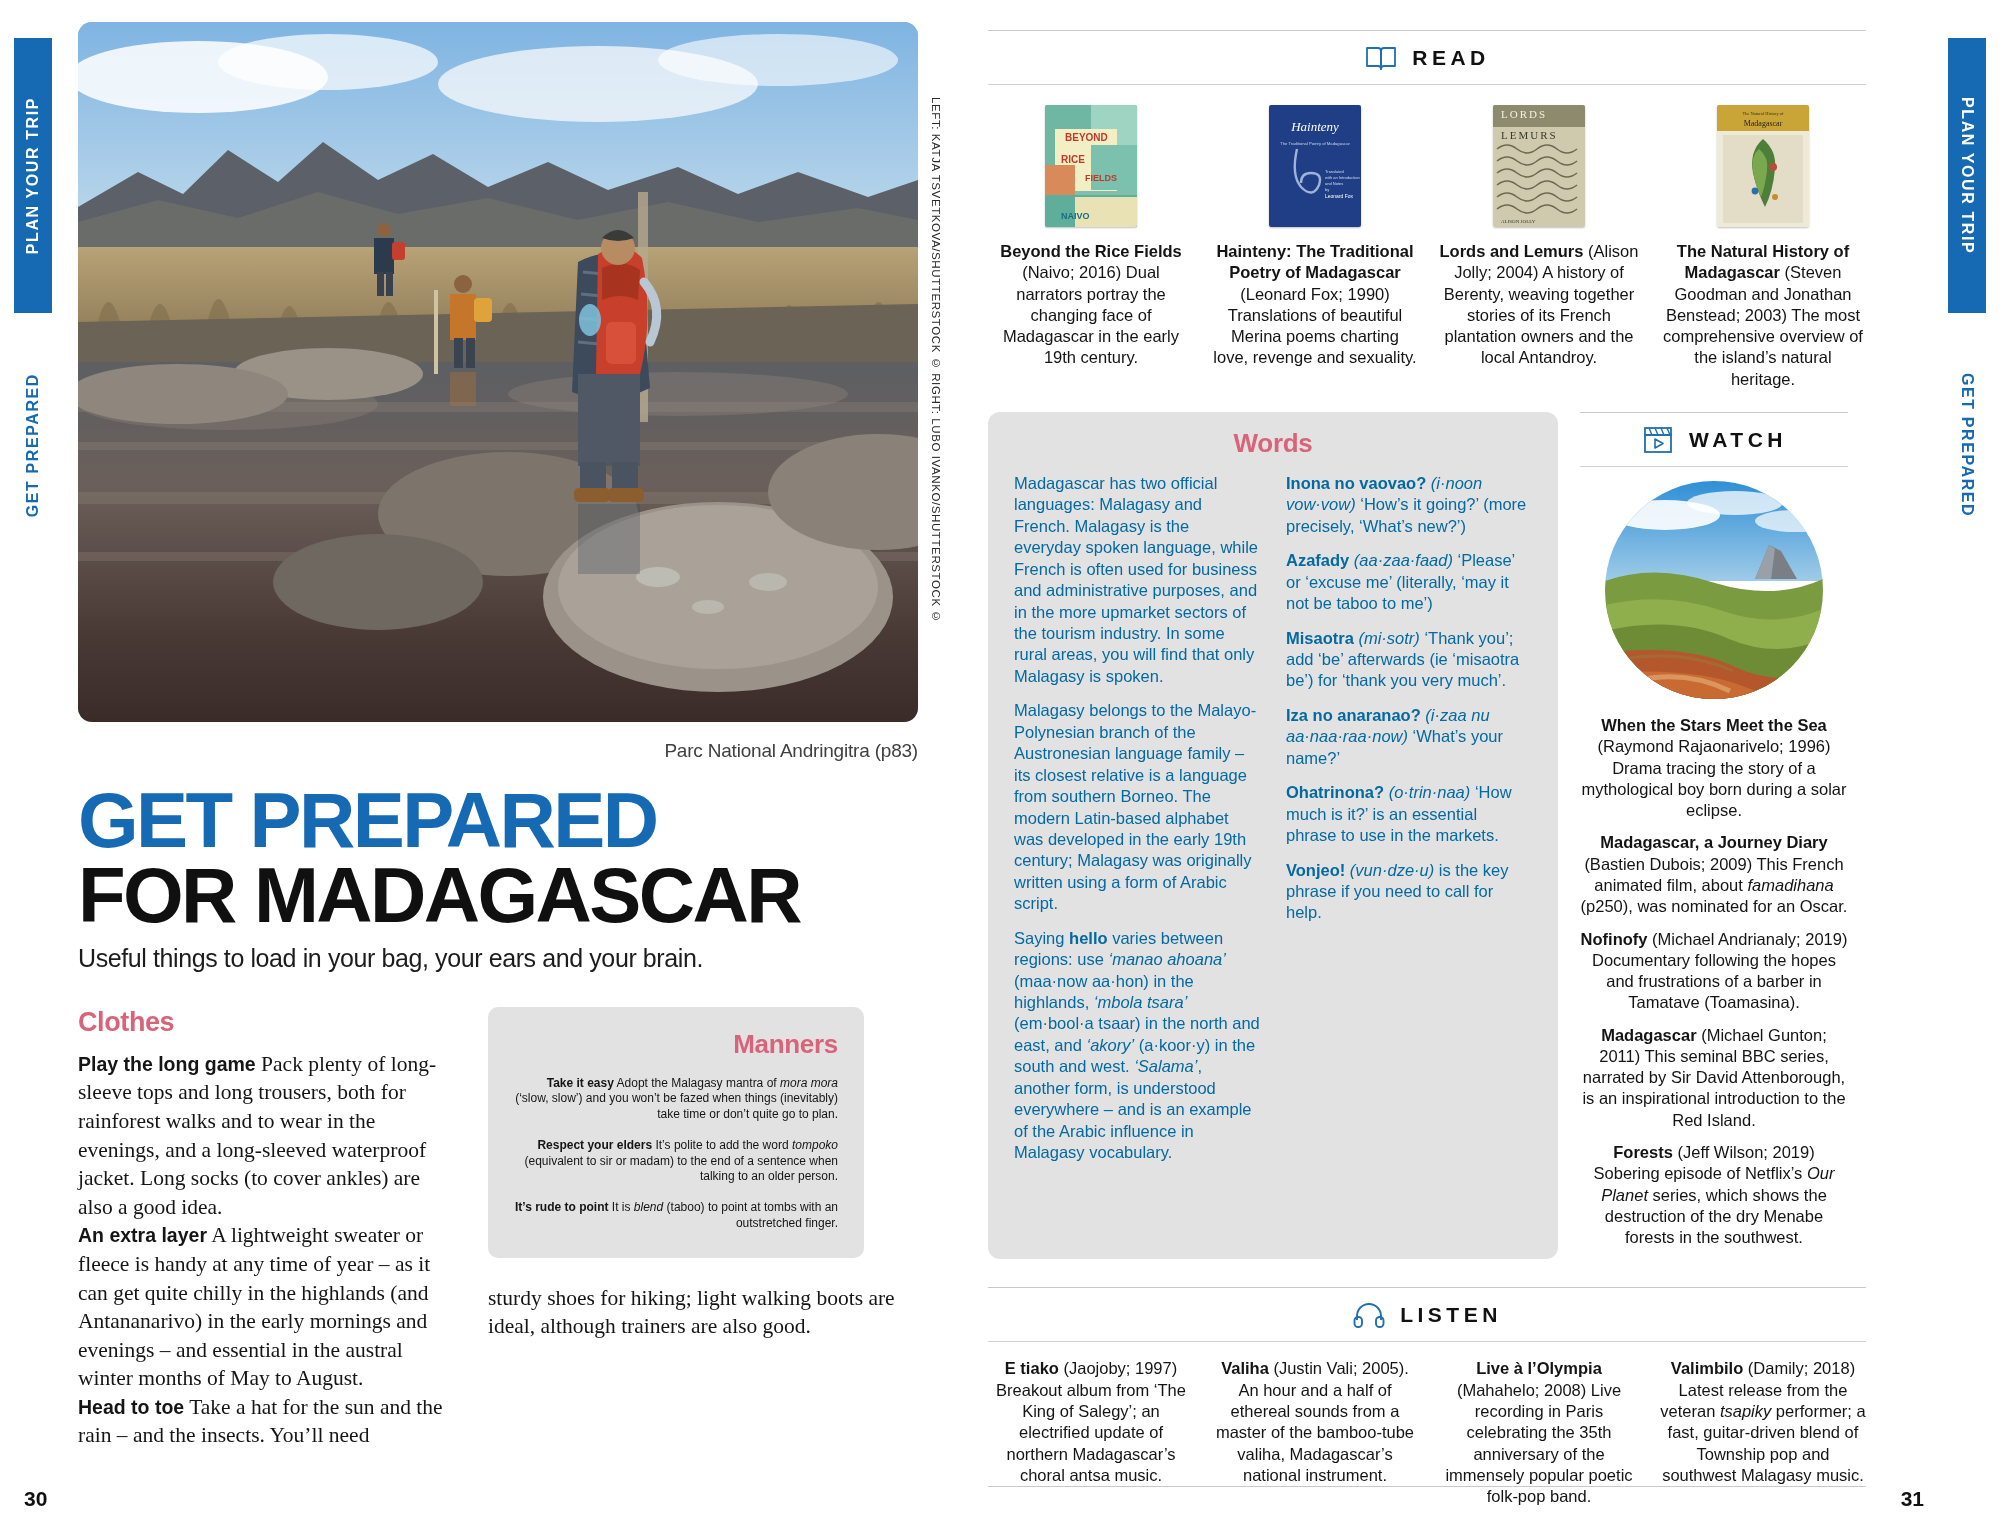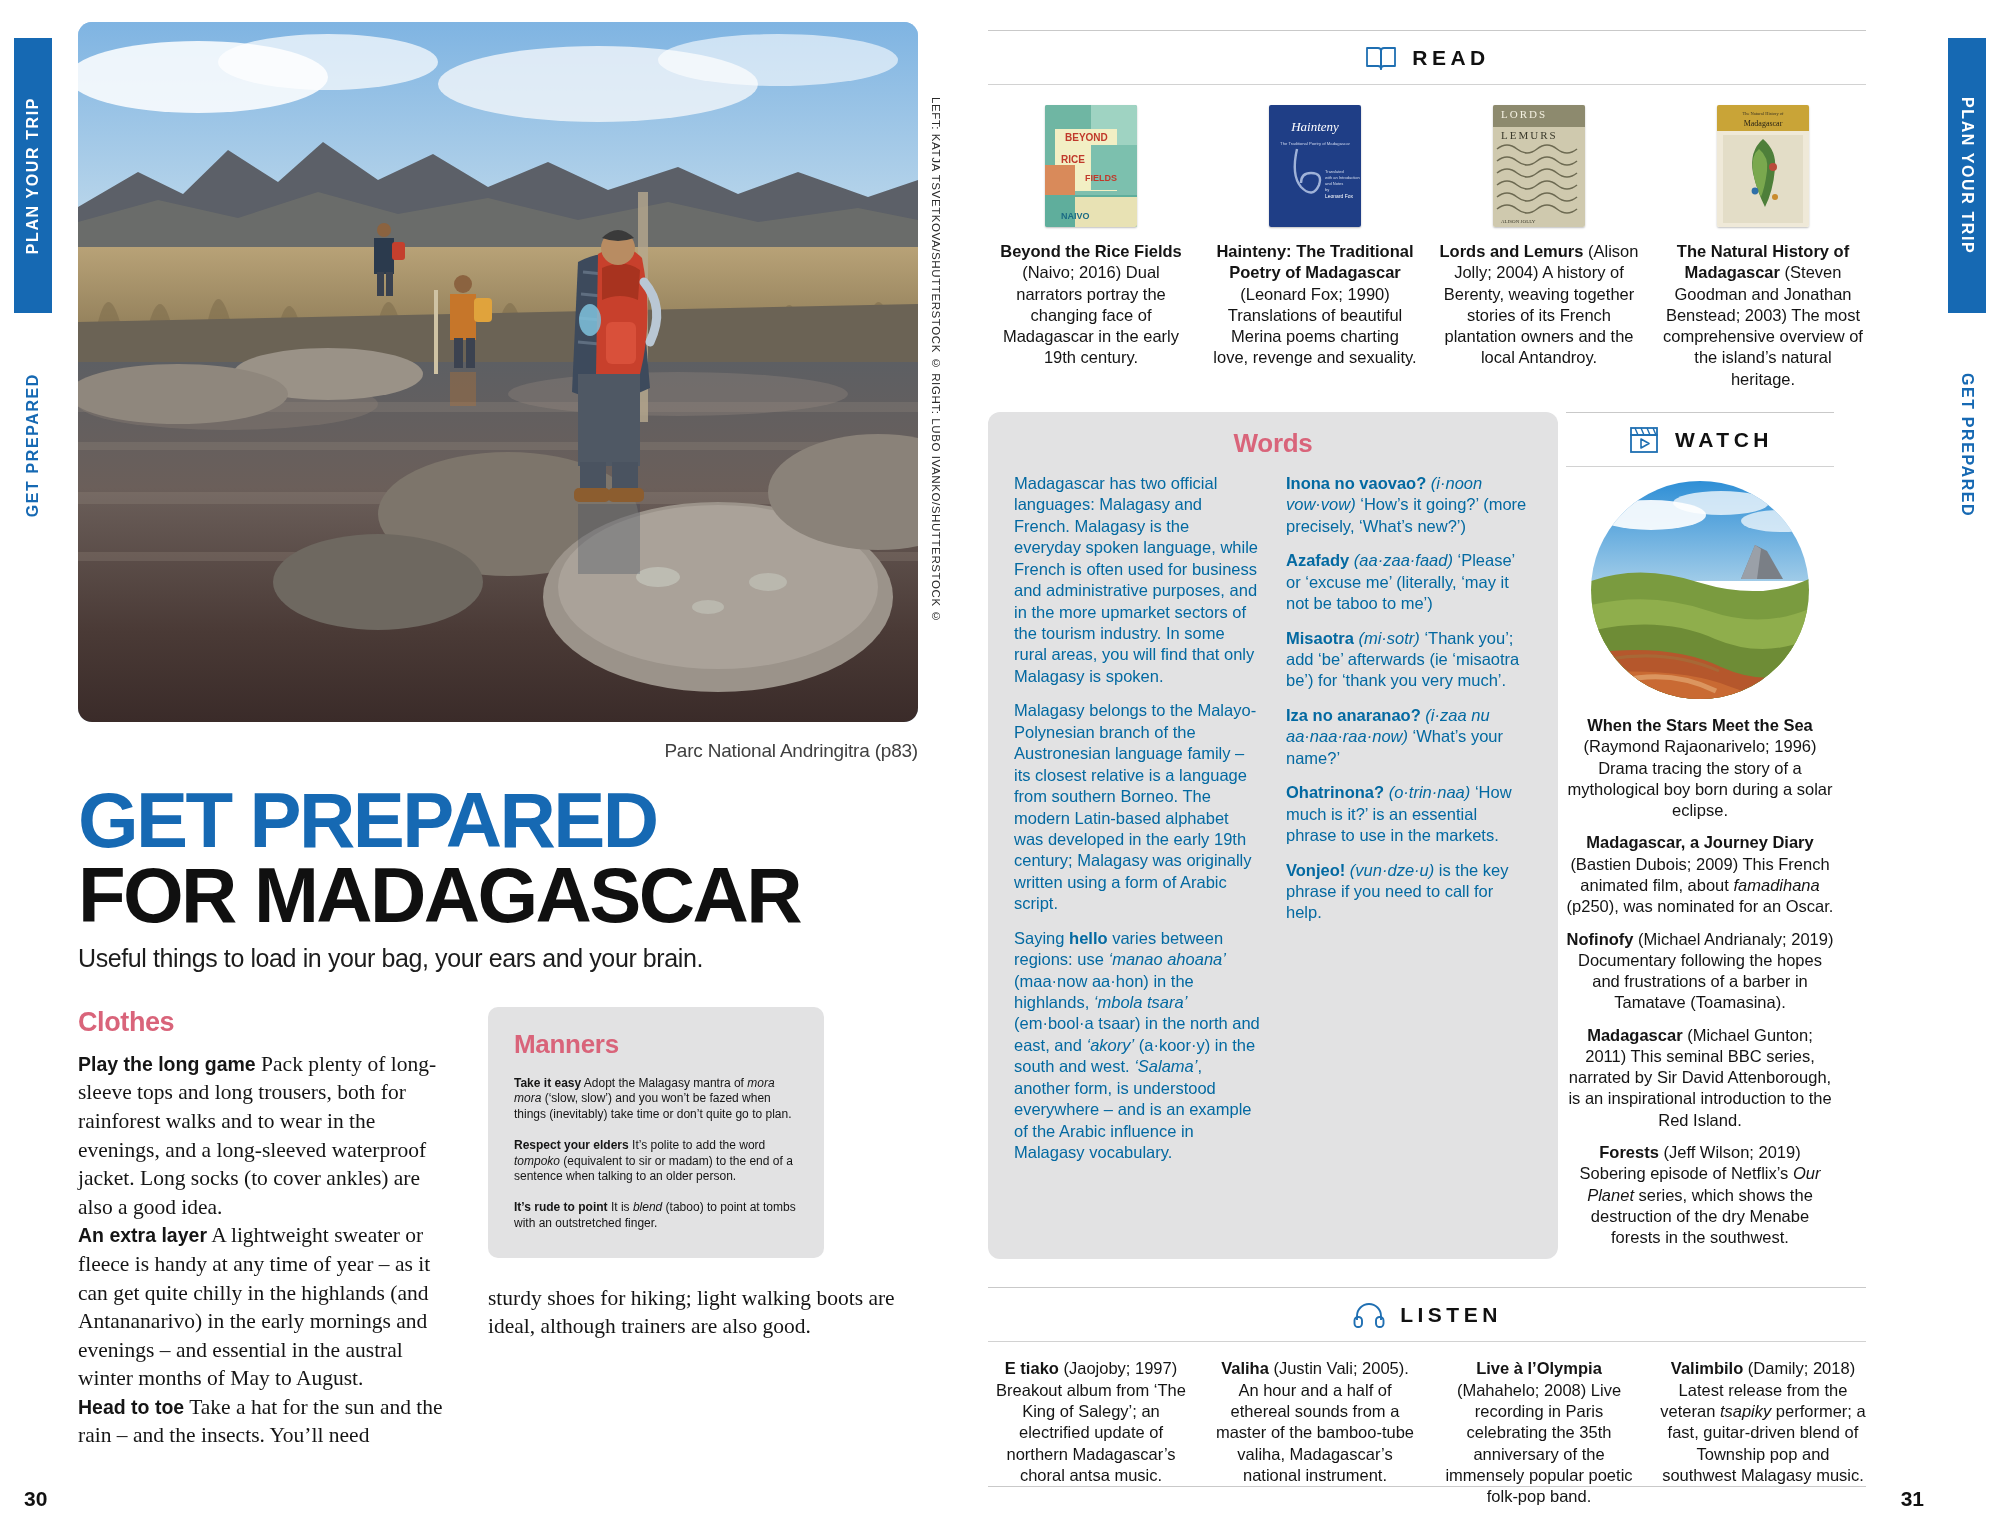--- a/index.html
+++ b/index.html
@@ -134,22 +134,22 @@
     text-align: left;
   }
   .serif-body b { font-family: "Liberation Sans", sans-serif; font-size: 19.5px; font-weight: bold; }
   .serif-body p { margin-bottom: 0; }
 
   
   .manners-box {
     background: #e2e2e3;
     border-radius: 10px;
     padding: 22px 26px 26px;
-    width: 336px;
-    text-align: left;
+    width: 376px;
+    text-align: right;
   }
   .manners-title {
     color: #d9647a;
     font-size: 26px;
     font-weight: bold;
     margin-bottom: 16px;
     letter-spacing: -0.3px;
   }
   .manners-box p {
     font-size: 12px;
@@ -222,21 +222,21 @@
   }
   .cover svg { display: block; width: 100%; height: 100%; }
   .read-cap {
     font-size: 16.5px;
     line-height: 1.29;
     color: #141414;
   }
   .read-cap b { font-weight: bold; }
 
   
-  .mid { display: flex; gap: 8px; margin-top: 22px; }
+  .mid { display: flex; gap: 22px; margin-top: 22px; }
 
   .words-box {
     background: #e2e2e3;
     border-radius: 12px;
     width: 570px;
     padding: 16px 26px 20px;
   }
   .words-title {
     color: #d9647a;
     font-size: 26px;

